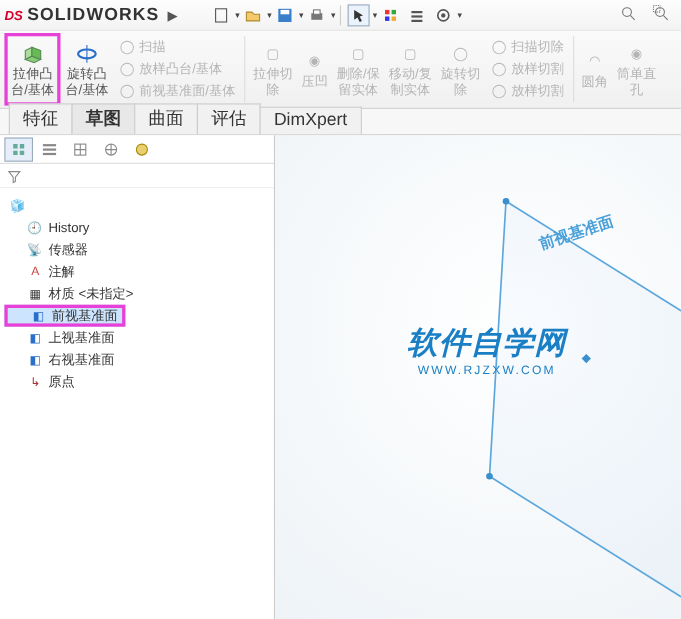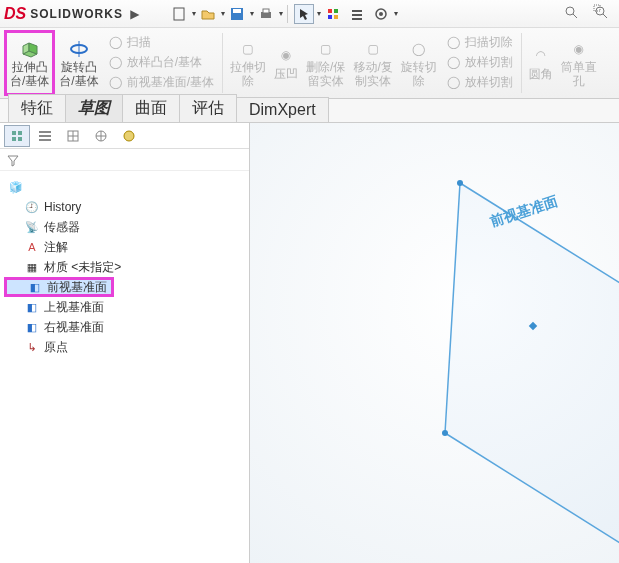--- a/index.html
+++ b/index.html
@@ -1,35 +1,35 @@
 <!DOCTYPE html>
 <html><head>
 <meta charset="utf-8">
 <style>
 * { box-sizing: border-box; margin: 0; padding: 0; font-family: "Microsoft YaHei", Arial, sans-serif; }
 body { width: 619px; height: 563px; background: #fff; overflow: hidden; font-size: 12px; color: #333; }
 .topbar { height: 28px; background: linear-gradient(#fdfdfd,#f3f3f3); border-bottom: 1px solid #ddd; display: flex; align-items: center; padding: 0 4px; }
-.logo-icon { color: #d7002a; font-size: 16px; font-weight: bold; font-style: italic; margin-right: 4px; }
-.brand { font-weight: bold; letter-spacing: 1px; font-size: 12px; }
+.logo-icon { color: #d7002a; font-size: 12px; font-weight: bold; font-style: italic; margin-right: 4px; }
+.brand { font-weight: bold; letter-spacing: 1px; font-size: 16px; }
 .brand .bold { font-weight: 900; }
 .tbicon { width: 20px; height: 20px; display: inline-flex; align-items: center; justify-content: center; margin: 0 2px; color: #555; cursor: pointer; }
 .tbicon.blue { color: #2a6fc9; }
 .sep { width: 1px; height: 18px; background: #ccc; margin: 0 4px; }
 .ribbon { display: flex; background: linear-gradient(#fafafa,#f0f0f0); border-bottom: 1px solid #ccc; height: 71px; padding: 2px 4px; }
 .rbtn { display: flex; flex-direction: column; align-items: center; justify-content: center; padding: 2px 3px; border: 1px solid transparent; text-align: center; color: #555; cursor: pointer; line-height: 1.1; }
 .rbtn.disabled { color: #b5b5b5; cursor: default; }
 .rbtn .ic { width: 22px; height: 22px; display: flex; align-items: center; justify-content: center; margin-bottom: 1px; }
 .rbtn.small { flex-direction: row; justify-content: flex-start; padding: 1px 4px; height: 20px; }
 .rbtn.small .ic { width: 16px; height: 16px; margin: 0 3px 0 0; }
 .rcol { display: flex; flex-direction: column; justify-content: center; }
 .rsep { width: 1px; background: #ddd; margin: 3px 3px; }
 .hl-magenta { border: 3px solid #e741d8 !important; text-align: center; }
 .tabs { height: 24px; display: flex; align-items: flex-end; border-bottom: 1px solid #ccc; background: #f7f7f7; padding-left: 8px; }
 .tab { padding: 3px 12px; border: 1px solid #ccc; border-bottom: none; background: #f1f1f1; margin-right: -1px; font-size: 16px; cursor: pointer; }
-.tab.active { background: #e8e8e8; font-weight: bold; font-style: italic; }
+.tab.active { background: #e8e8e8; font-weight: bold; }
 .main { display: flex; height: 440px; }
 .panel { width: 250px; border-right: 1px solid #ccc; background: #fff; display: flex; flex-direction: column; }
 .panel-tabs { height: 26px; display: flex; align-items: center; border-bottom: 1px solid #ddd; padding: 2px 4px; gap: 2px; }
 .ptab { width: 26px; height: 22px; display: flex; align-items: center; justify-content: center; border: 1px solid transparent; cursor: pointer; }
 .ptab.sel { background: #e6eef9; border: 1px solid #9ab; }
 .filter { height: 22px; border-bottom: 1px solid #eee; display: flex; align-items: center; padding-left: 6px; }
 .tree { padding: 6px 4px; font-size: 12px; }
 .tree-row { display: flex; align-items: center; height: 20px; padding-left: 4px; cursor: pointer; }
 .tree-row .ti { width: 16px; height: 16px; display: inline-flex; align-items: center; justify-content: center; margin-right: 4px; font-size: 11px; }
 .tree-row.lvl1 { padding-left: 20px; }
@@ -299,14 +299,18 @@
   </div>
 
   <div class="viewport">
     <svg width="370" height="440" style="position:absolute;top:0;left:0">
       <polygon points="210,60 370,160 370,420 195,310" fill="rgba(120,180,230,0.05)" stroke="#5aa6dd" stroke-width="1.5"></polygon>
       <circle cx="210" cy="60" r="3" fill="#3a8fcf"></circle>
       <circle cx="195" cy="310" r="3" fill="#3a8fcf"></circle>
       <rect x="280" y="200" width="6" height="6" fill="#3a8fcf" transform="rotate(45 283 203)"></rect>
     </svg>
     <div class="plane-label">前视基准面</div>
+    <div class="watermark">
+      <div class="t1">软件自学网</div>
+      <div class="t2">WWW.RJZXW.COM</div>
+    </div>
   </div>
 </div>
 
 </body></html>

